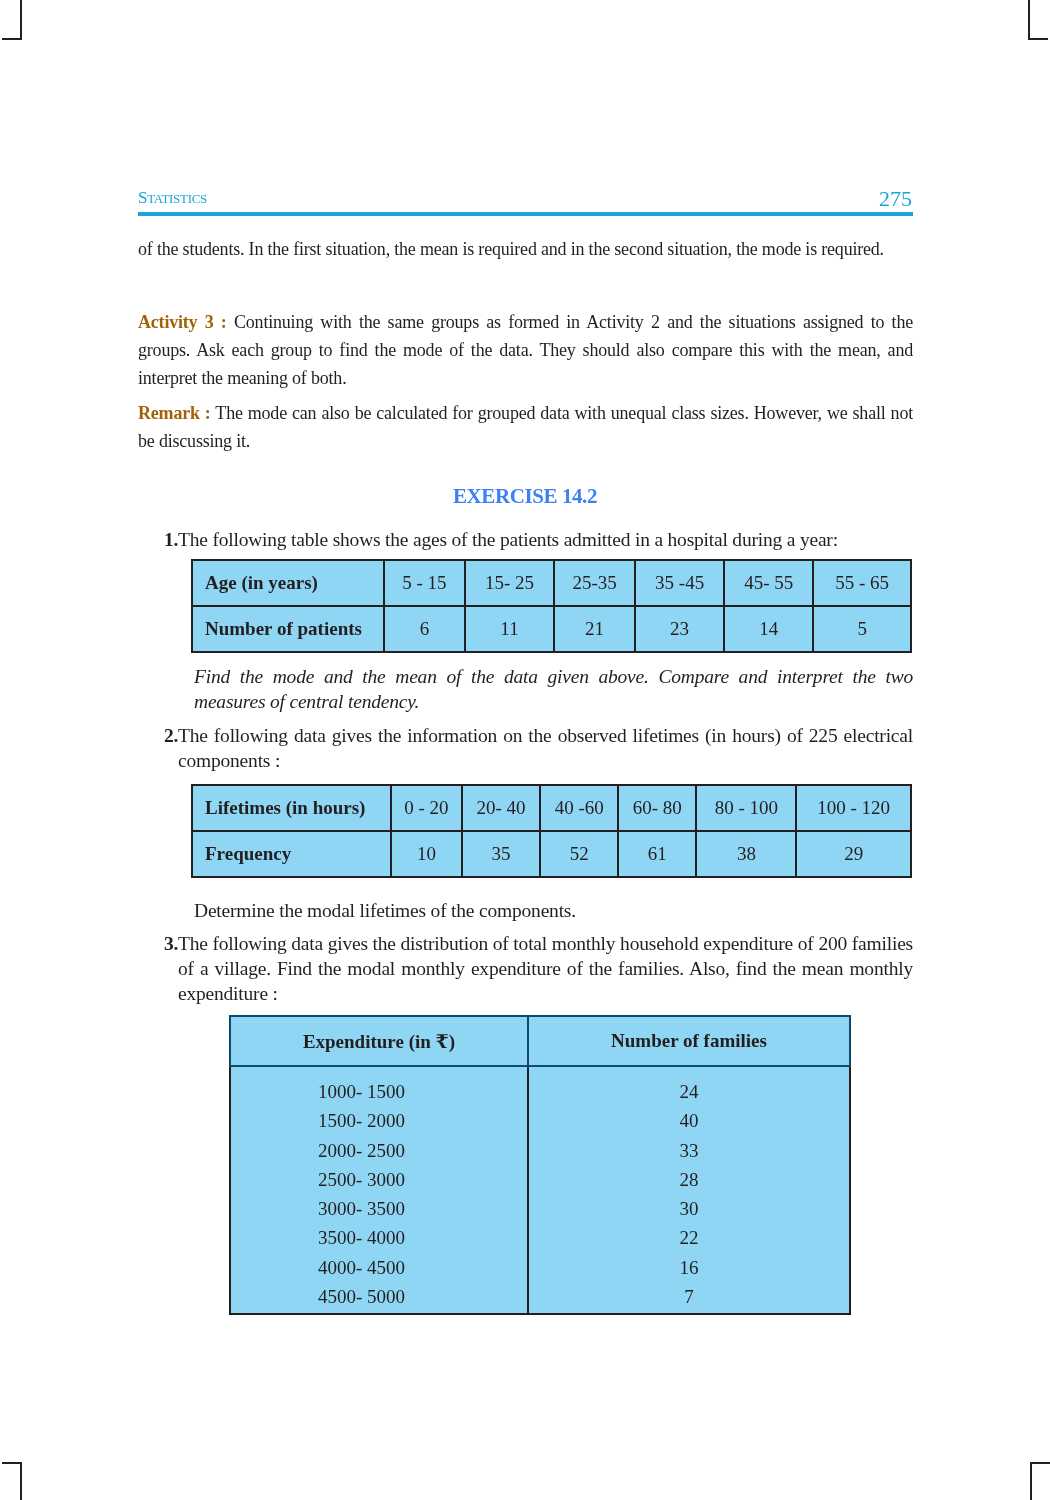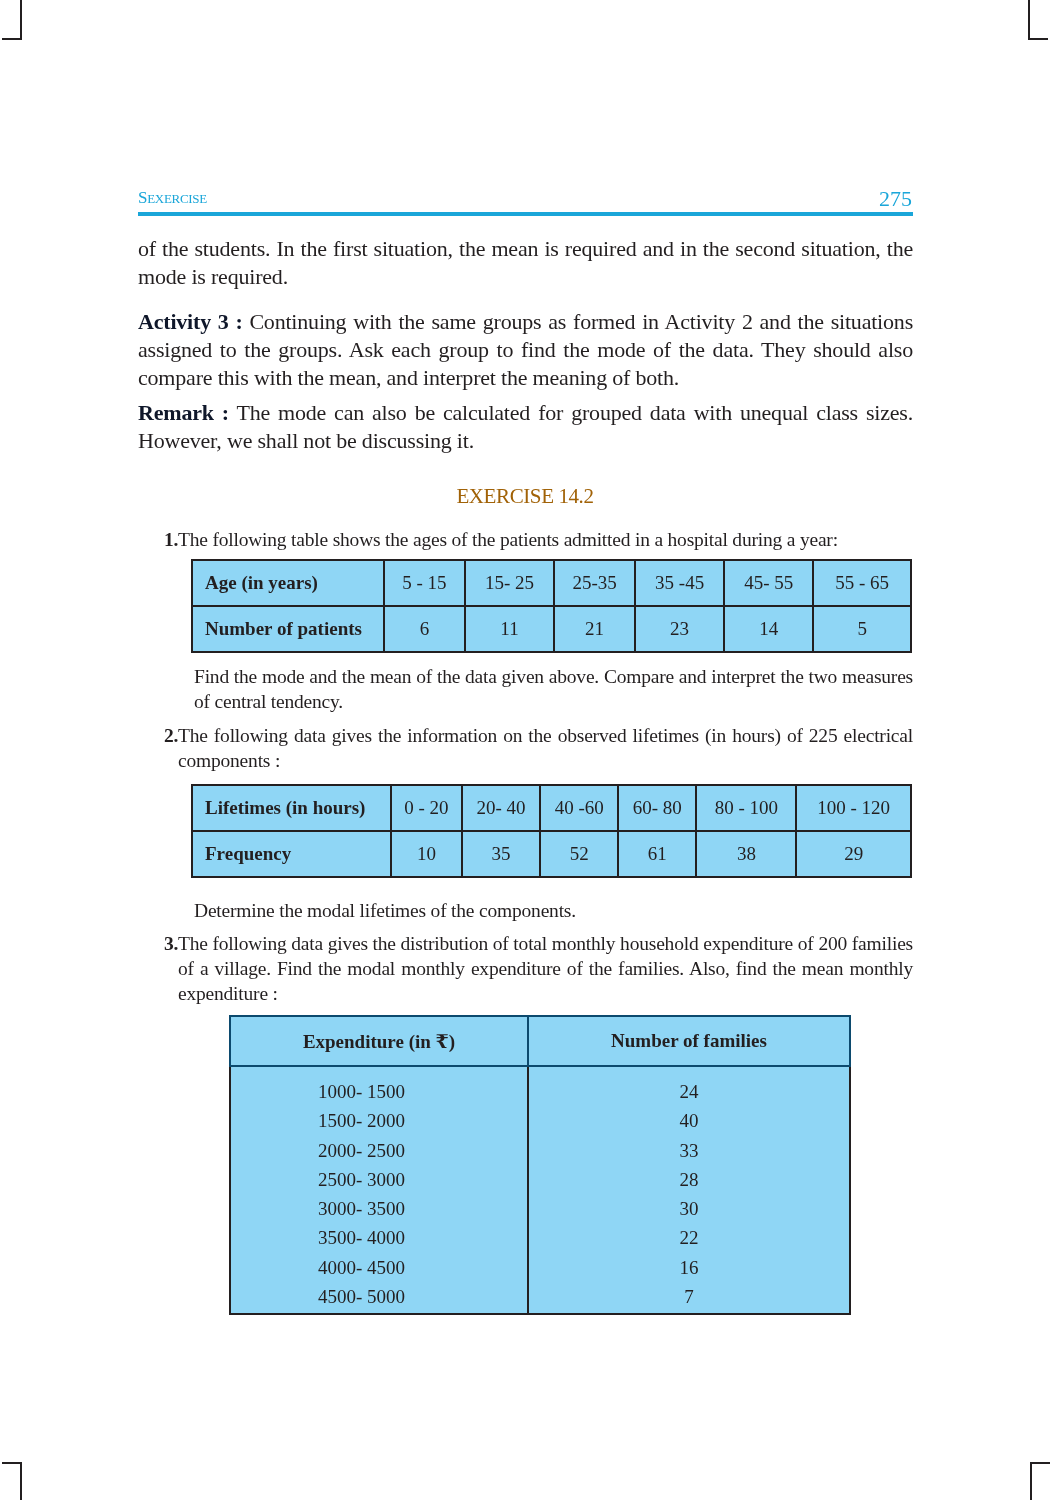--- a/index.html
+++ b/index.html
@@ -18,27 +18,27 @@
   }
   .running-title .sc { font-size: 13px; }
   .page-number {
     position: absolute; right: 0; top: 0; color: #1aa6d9; font-size: 22px;
   }
   .header-rule {
     position: absolute; left: 138px; top: 212px; width: 775px; height: 4px;
     background: #1aa6d9;
   }
   .para {
-    position: absolute; left: 138px; width: 775px; font-size: 22px;
+    position: absolute; left: 138px; width: 775px; font-size: 18px;
     line-height: 28px; text-align: justify; letter-spacing: -0.2px;
   }
-  .lead { color: #0f172a; font-weight: bold; }
+  .lead { color: #a16207; font-weight: bold; }
   .exercise-title {
     position: absolute; left: 0; width: 1050px; top: 484px; text-align: center;
-    color: #a16207; font-weight: normal; font-size: 21px; letter-spacing: -0.4px;
+    color: #3b82f6; font-weight: bold; font-size: 21px; letter-spacing: -0.4px;
   }
   .q {
     position: absolute; left: 164px; width: 749px; font-size: 19.5px;
     line-height: 25px; letter-spacing: -0.2px;
   }
   .q .num { position: absolute; left: 0; top: 0; font-weight: bold; }
   .q .qtext { margin-left: 14px; text-align: justify; }
   .sub {
     position: absolute; left: 194px; width: 719px; font-size: 19.5px;
     line-height: 25px; text-align: justify; letter-spacing: -0.2px;
@@ -73,21 +73,21 @@
 <div class="crop" style="left:20px;top:0;width:2px;height:40px;"></div>
 <div class="crop" style="left:2px;top:38px;width:20px;height:2px;"></div>
 <div class="crop" style="left:1028px;top:0;width:2px;height:40px;"></div>
 <div class="crop" style="left:1028px;top:38px;width:20px;height:2px;"></div>
 <div class="crop" style="left:20px;top:1462px;width:2px;height:38px;"></div>
 <div class="crop" style="left:2px;top:1462px;width:20px;height:2px;"></div>
 <div class="crop" style="left:1030px;top:1462px;width:2px;height:38px;"></div>
 <div class="crop" style="left:1030px;top:1462px;width:20px;height:2px;"></div>
 
 <div class="header">
-  <span class="running-title"><span>S</span><span class="sc">EXERCISE</span></span>
+  <span class="running-title"><span>S</span><span class="sc">TATISTICS</span></span>
   <span class="page-number">275</span>
 </div>
 <div class="header-rule"></div>
 
 <div class="para" style="top:235px;">of the students. In the first situation, the mean is required and in the second situation, the mode is required.</div>
 
 <div class="para" style="top:308px;">
   <span class="lead">Activity 3 :</span><span> Continuing with the same groups as formed in Activity 2 and the situations assigned to the groups. Ask each group to find the mode of the data. They should also compare this with the mean, and interpret the meaning of both.</span>
 </div>
 
@@ -116,21 +116,21 @@
     <td class="rh">Number of patients</td>
     <td>6</td>
     <td>11</td>
     <td>21</td>
     <td>23</td>
     <td>14</td>
     <td>5</td>
   </tr>
 </tbody>
   </table>
-<div class="sub" style="top:664px;">Find the mode and the mean of the data given above. Compare and interpret the two measures of central tendency.</div>
+<div class="sub" style="top:664px;font-style:italic;">Find the mode and the mean of the data given above. Compare and interpret the two measures of central tendency.</div>
 
 <div class="q" style="top:723px;">
   <span class="num">2.</span>
   <div class="qtext">The following data gives the information on the observed lifetimes (in hours) of 225 electrical components :</div>
 </div>
 <table class="dt" id="t2">
   <tbody>
       <tr>
     <td class="rh" style="width:185px;">Lifetimes (in hours)</td>
     <td>0 - 20</td>

